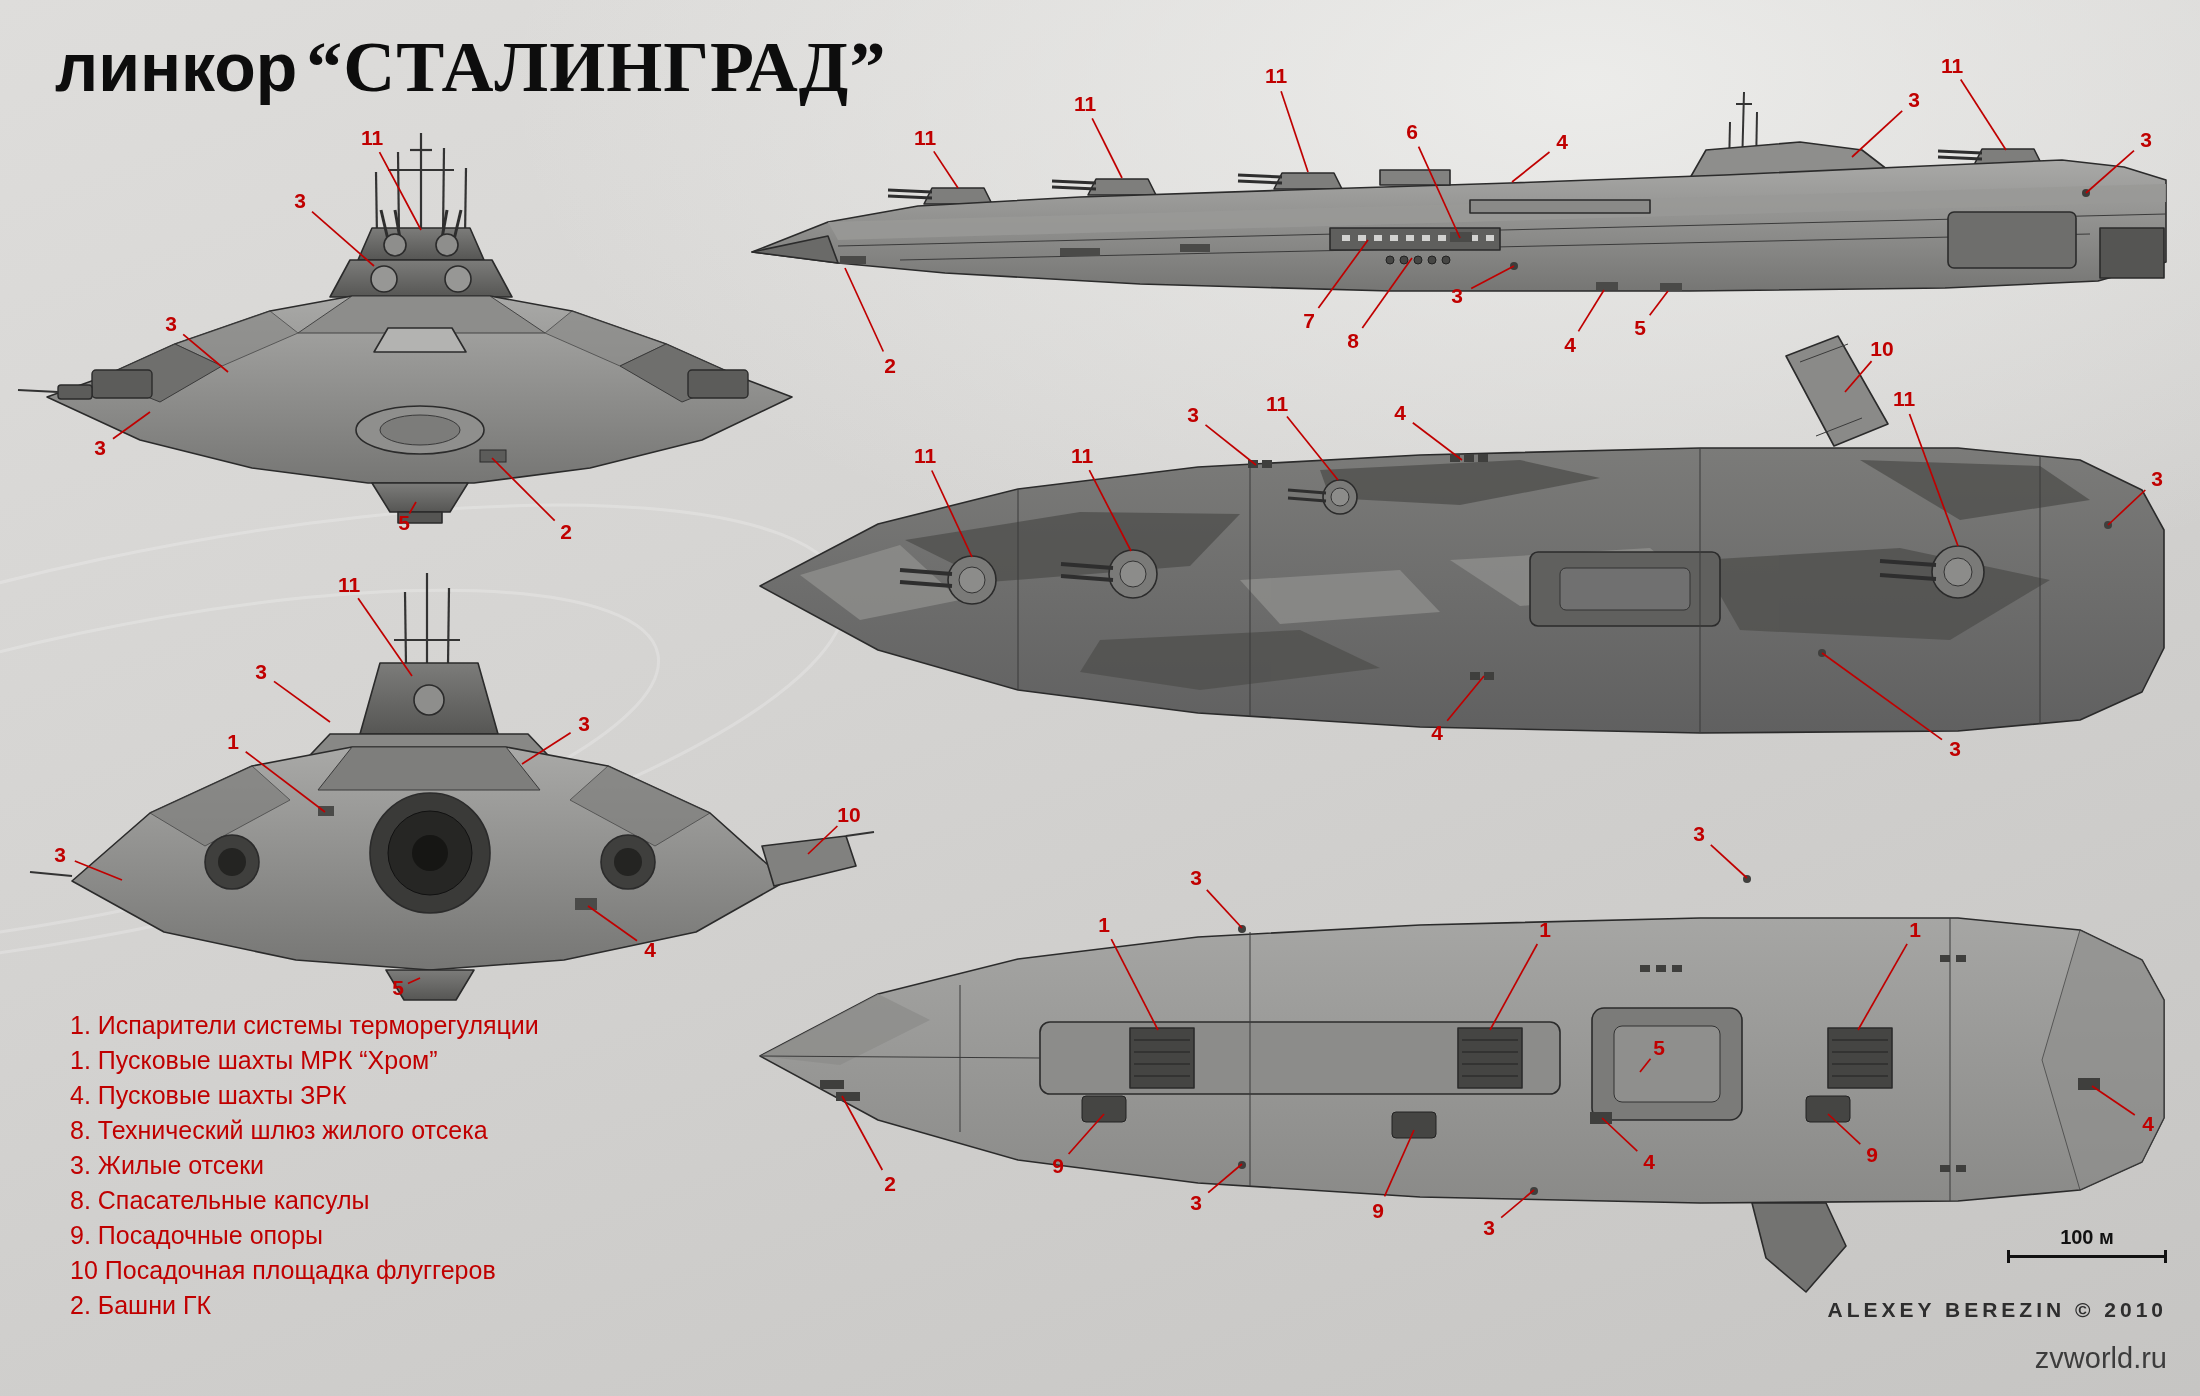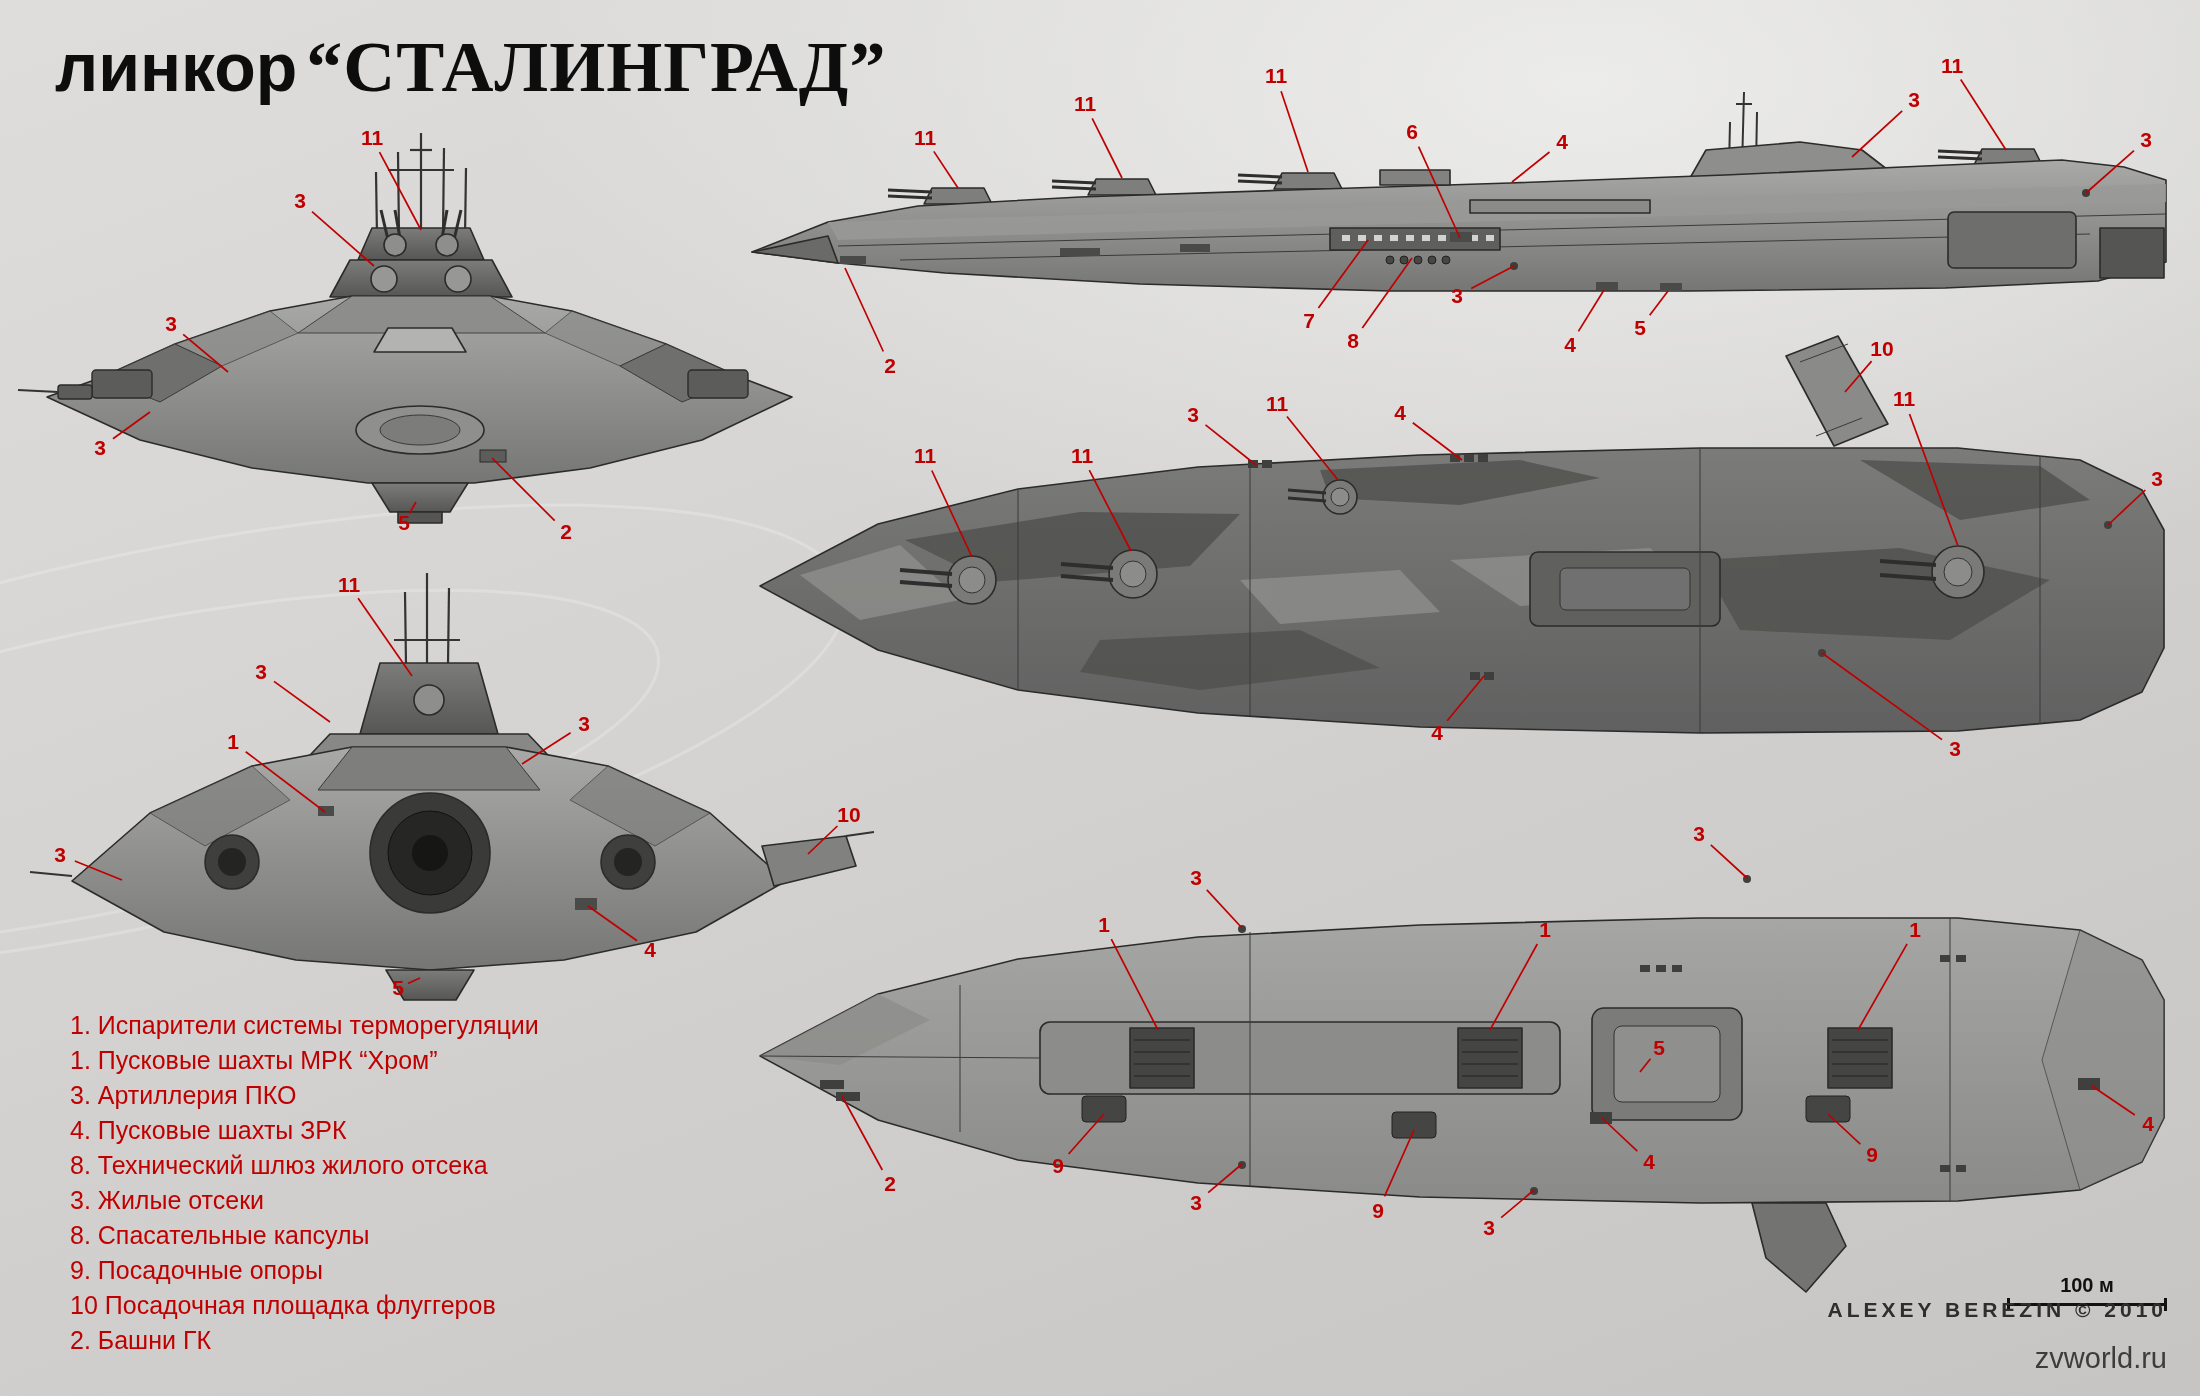--- a/index.html
+++ b/index.html
@@ -23,21 +23,21 @@
   #title{
     position:absolute;left:43px;top:14px;margin:12px;color:#0d0d0d;white-space:nowrap;
   }
   #title .t-prefix{font-family:"Liberation Sans",sans-serif;font-weight:700;font-size:68px;}
   #title .t-name{font-family:"Liberation Serif",serif;font-weight:700;font-size:72px;letter-spacing:1px;}
   #legend{
     position:absolute;left:62px;top:1000px;margin:8px;padding:0;list-style:none;
     color:var(--accent,#c00000);font-size:25px;line-height:35px;font-weight:400;
   }
   #scalebar{position:absolute;right:33px;top:1226px;width:160px;text-align:center;}
-  #scalebar .lbl{font-weight:700;font-size:20px;color:#111;margin-bottom:6px;margin-top:48px;}
+  #scalebar .lbl{font-weight:700;font-size:20px;color:#111;margin-bottom:6px;}
   #scalebar .bar{position:relative;height:3px;background:#111;}
   #scalebar .bar::before,#scalebar .bar::after{
     content:"";position:absolute;top:-5px;width:3px;height:13px;background:#111;}
   #scalebar .bar::before{left:0;} #scalebar .bar::after{right:0;}
   #credit{position:absolute;right:33px;top:1298px;text-align:right;}
   #credit .author{font-weight:700;font-size:21px;letter-spacing:4px;color:#2e2e2e;}
   #credit .site{font-size:29px;color:#3c3c3c;margin-top:20px;}
 </style>
 </head>
 <body>
@@ -450,21 +450,20 @@
     </div>
 
   <h1 id="title">
     <span class="t-prefix">линкор</span>
     <span class="t-name">“СТАЛИНГРАД”</span>
   </h1>
 
   <ul id="legend">
     <li>1. Испарители системы терморегуляции</li>
     <li>1. Пусковые шахты МРК “Хром”</li>
-    <li>3. Артиллерия ПКО</li>
     <li>4. Пусковые шахты ЗРК</li>
     <li>8. Технический шлюз жилого отсека</li>
     <li>3. Жилые отсеки</li>
     <li>8. Спасательные капсулы</li>
     <li>9. Посадочные опоры</li>
     <li>10 Посадочная площадка флуггеров</li>
     <li>2. Башни ГК</li>
   </ul>
 
   <div id="scalebar">

